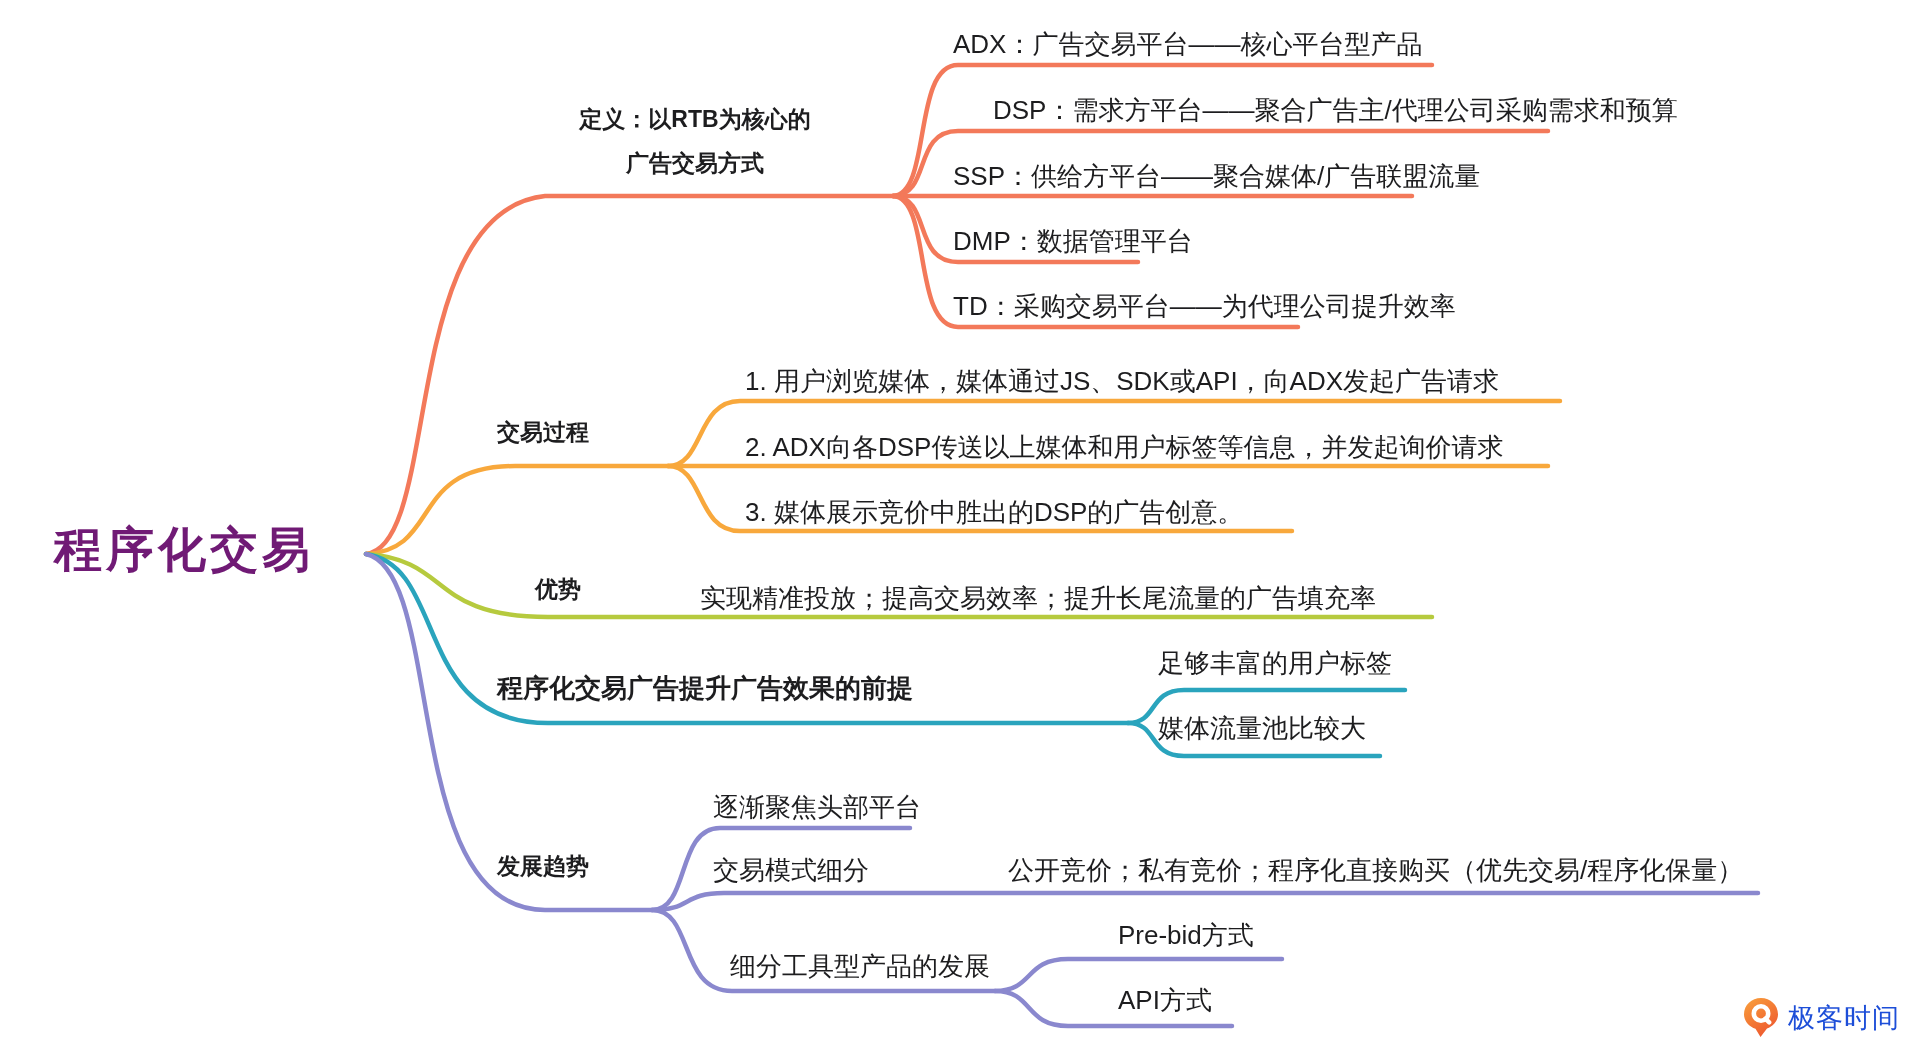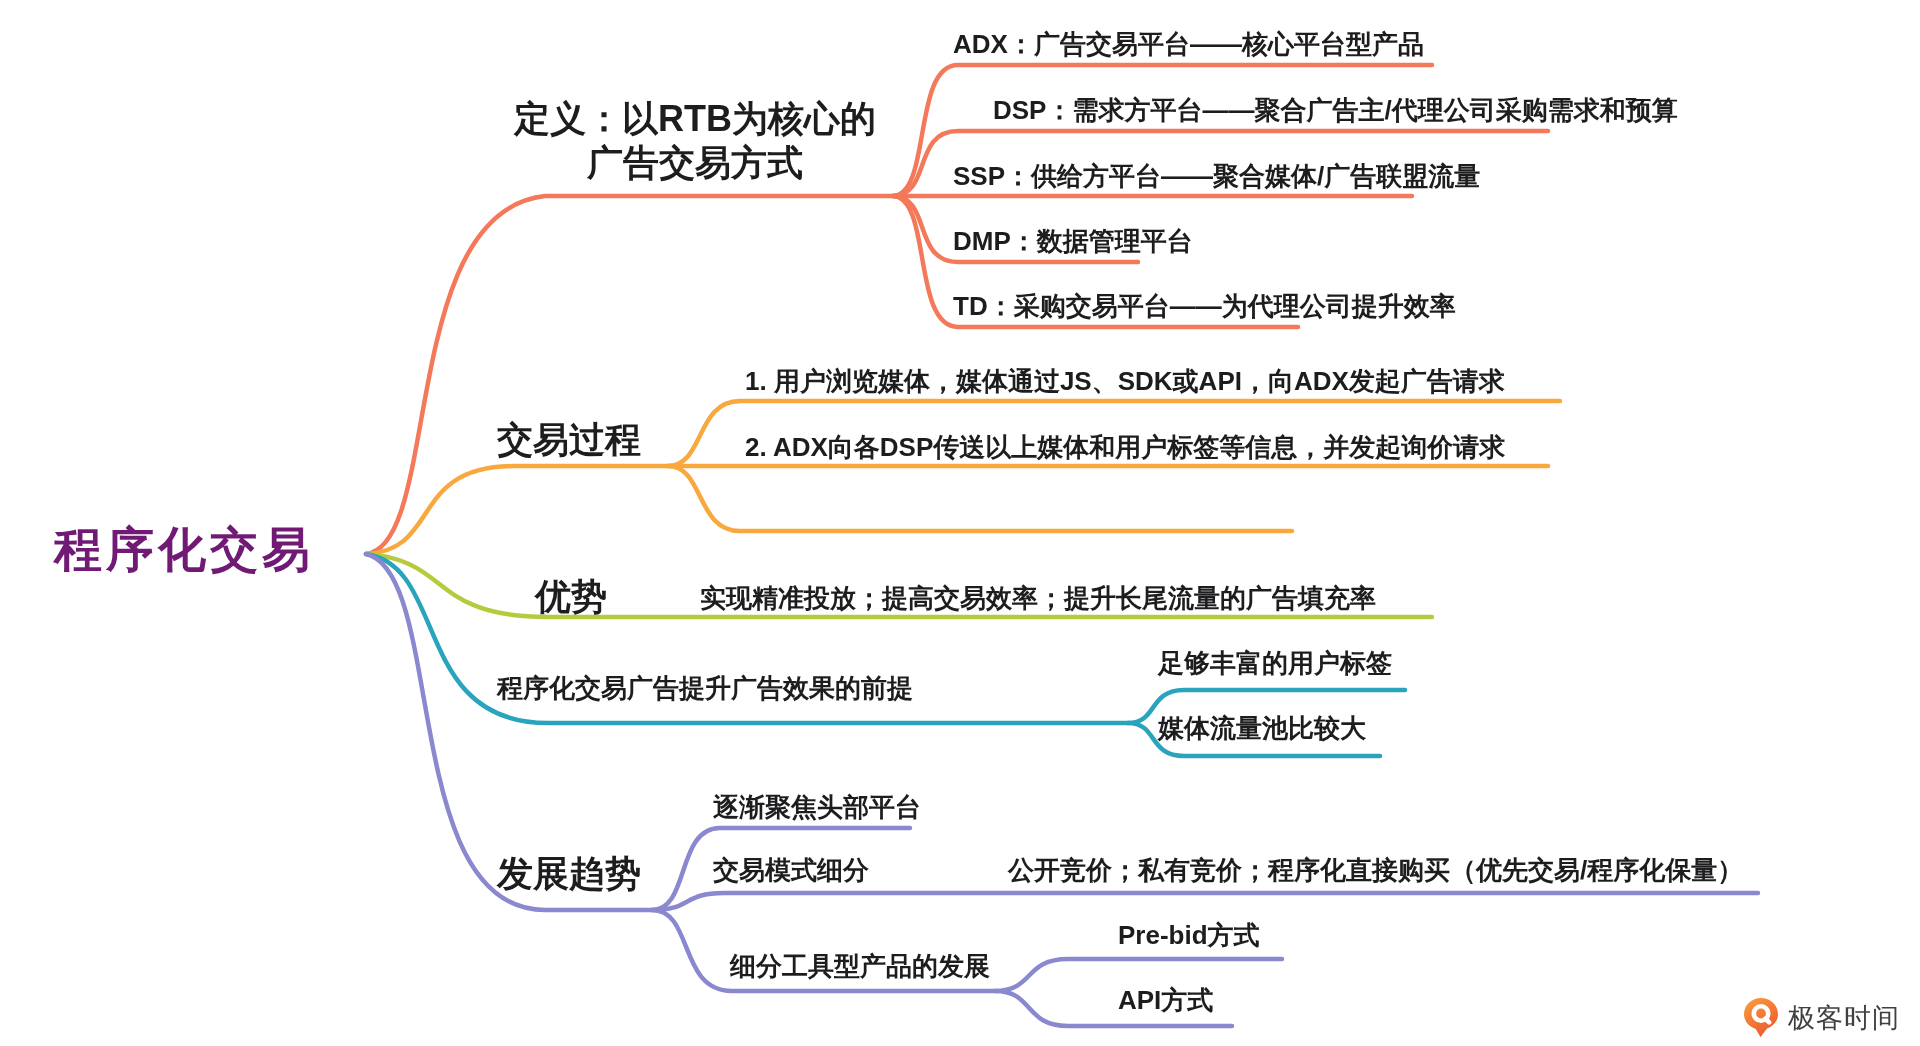--- a/index.html
+++ b/index.html
@@ -4,26 +4,26 @@
 <style>
   html,body{margin:0;padding:0;background:#fff;}
   .canvas{
     position:relative;width:1920px;height:1046px;background:#ffffff;overflow:hidden;
     font-family:"Liberation Sans","DejaVu Sans",sans-serif;
   }
   svg.links{position:absolute;left:0;top:0;}
   svg.links path{fill:none;stroke-width:4.5;stroke-linecap:round;}
   .node{position:absolute;color:#1d1d1f;white-space:nowrap;line-height:1.15;}
   .root{font-size:48px;font-weight:700;letter-spacing:4px;color:#701a75;}
-  .lvl1{font-size:36px;font-weight:700;}
+  .lvl1{font-size:23px;font-weight:700;}
   .lvl1s{font-size:26px;font-weight:700;}
-  .lvl2{font-size:26px;font-weight:700;}
+  .lvl2{font-size:26px;font-weight:400;}
   .def-label{width:400px;text-align:center;line-height:44px;}
   .brand{position:absolute;display:flex;align-items:center;gap:8px;}
-  .brand-text{font-size:27px;font-weight:500;color:#404040;letter-spacing:1px;}
+  .brand-text{font-size:27px;font-weight:500;color:#1d4ed8;letter-spacing:1px;}
 </style>
 </head>
 <body>
 
 <div class="canvas">
 
   <svg class="links" width="1920" height="1046" viewBox="0 0 1920 1046">
 
     <path d="M 366 554 C 442 546 398 212 545 196 L 893 196" stroke="#F3795A"></path>
     <path d="M 893 196 C 932 194 912 65 958 65 L 1432 65" stroke="#F3795A"></path>
@@ -59,20 +59,21 @@
   </div>
   <div class="node lvl2" style="left:953px;top:30px;">ADX：广告交易平台——核心平台型产品</div>
   <div class="node lvl2" style="left:953px;top:96px;margin-left:40px;">DSP：需求方平台——聚合广告主/代理公司采购需求和预算</div>
   <div class="node lvl2" style="left:953px;top:162px;">SSP：供给方平台——聚合媒体/广告联盟流量</div>
   <div class="node lvl2" style="left:953px;top:227px;text-align:center;">DMP：数据管理平台</div>
   <div class="node lvl2" style="left:953px;top:292px;">TD：采购交易平台——为代理公司提升效率</div>
 
   <div class="node lvl1" style="left:497px;top:413px;margin-top:6px;">交易过程</div>
   <div class="node lvl2" style="left:745px;top:367px;">1. 用户浏览媒体，媒体通过JS、SDK或API，向ADX发起广告请求</div>
   <div class="node lvl2" style="left:745px;top:433px;">2. ADX向各DSP传送以上媒体和用户标签等信息，并发起询价请求</div>
+  <div class="node lvl2" style="left:745px;top:498px;">3. 媒体展示竞价中胜出的DSP的广告创意。</div>
 
   <div class="node lvl1" style="left:499px;top:576px;margin-left:36px;">优势</div>
   <div class="node lvl2" style="left:700px;top:584px;">实现精准投放；提高交易效率；提升长尾流量的广告填充率</div>
 
   <div class="node lvl1s" style="left:497px;top:674px;">程序化交易广告提升广告效果的前提</div>
   <div class="node lvl2" style="left:1158px;top:649px;">足够丰富的用户标签</div>
   <div class="node lvl2" style="left:1158px;top:714px;">媒体流量池比较大</div>
 
   <div class="node lvl1" style="left:497px;top:853px;">发展趋势</div>
   <div class="node lvl2" style="left:713px;top:793px;">逐渐聚焦头部平台</div>

